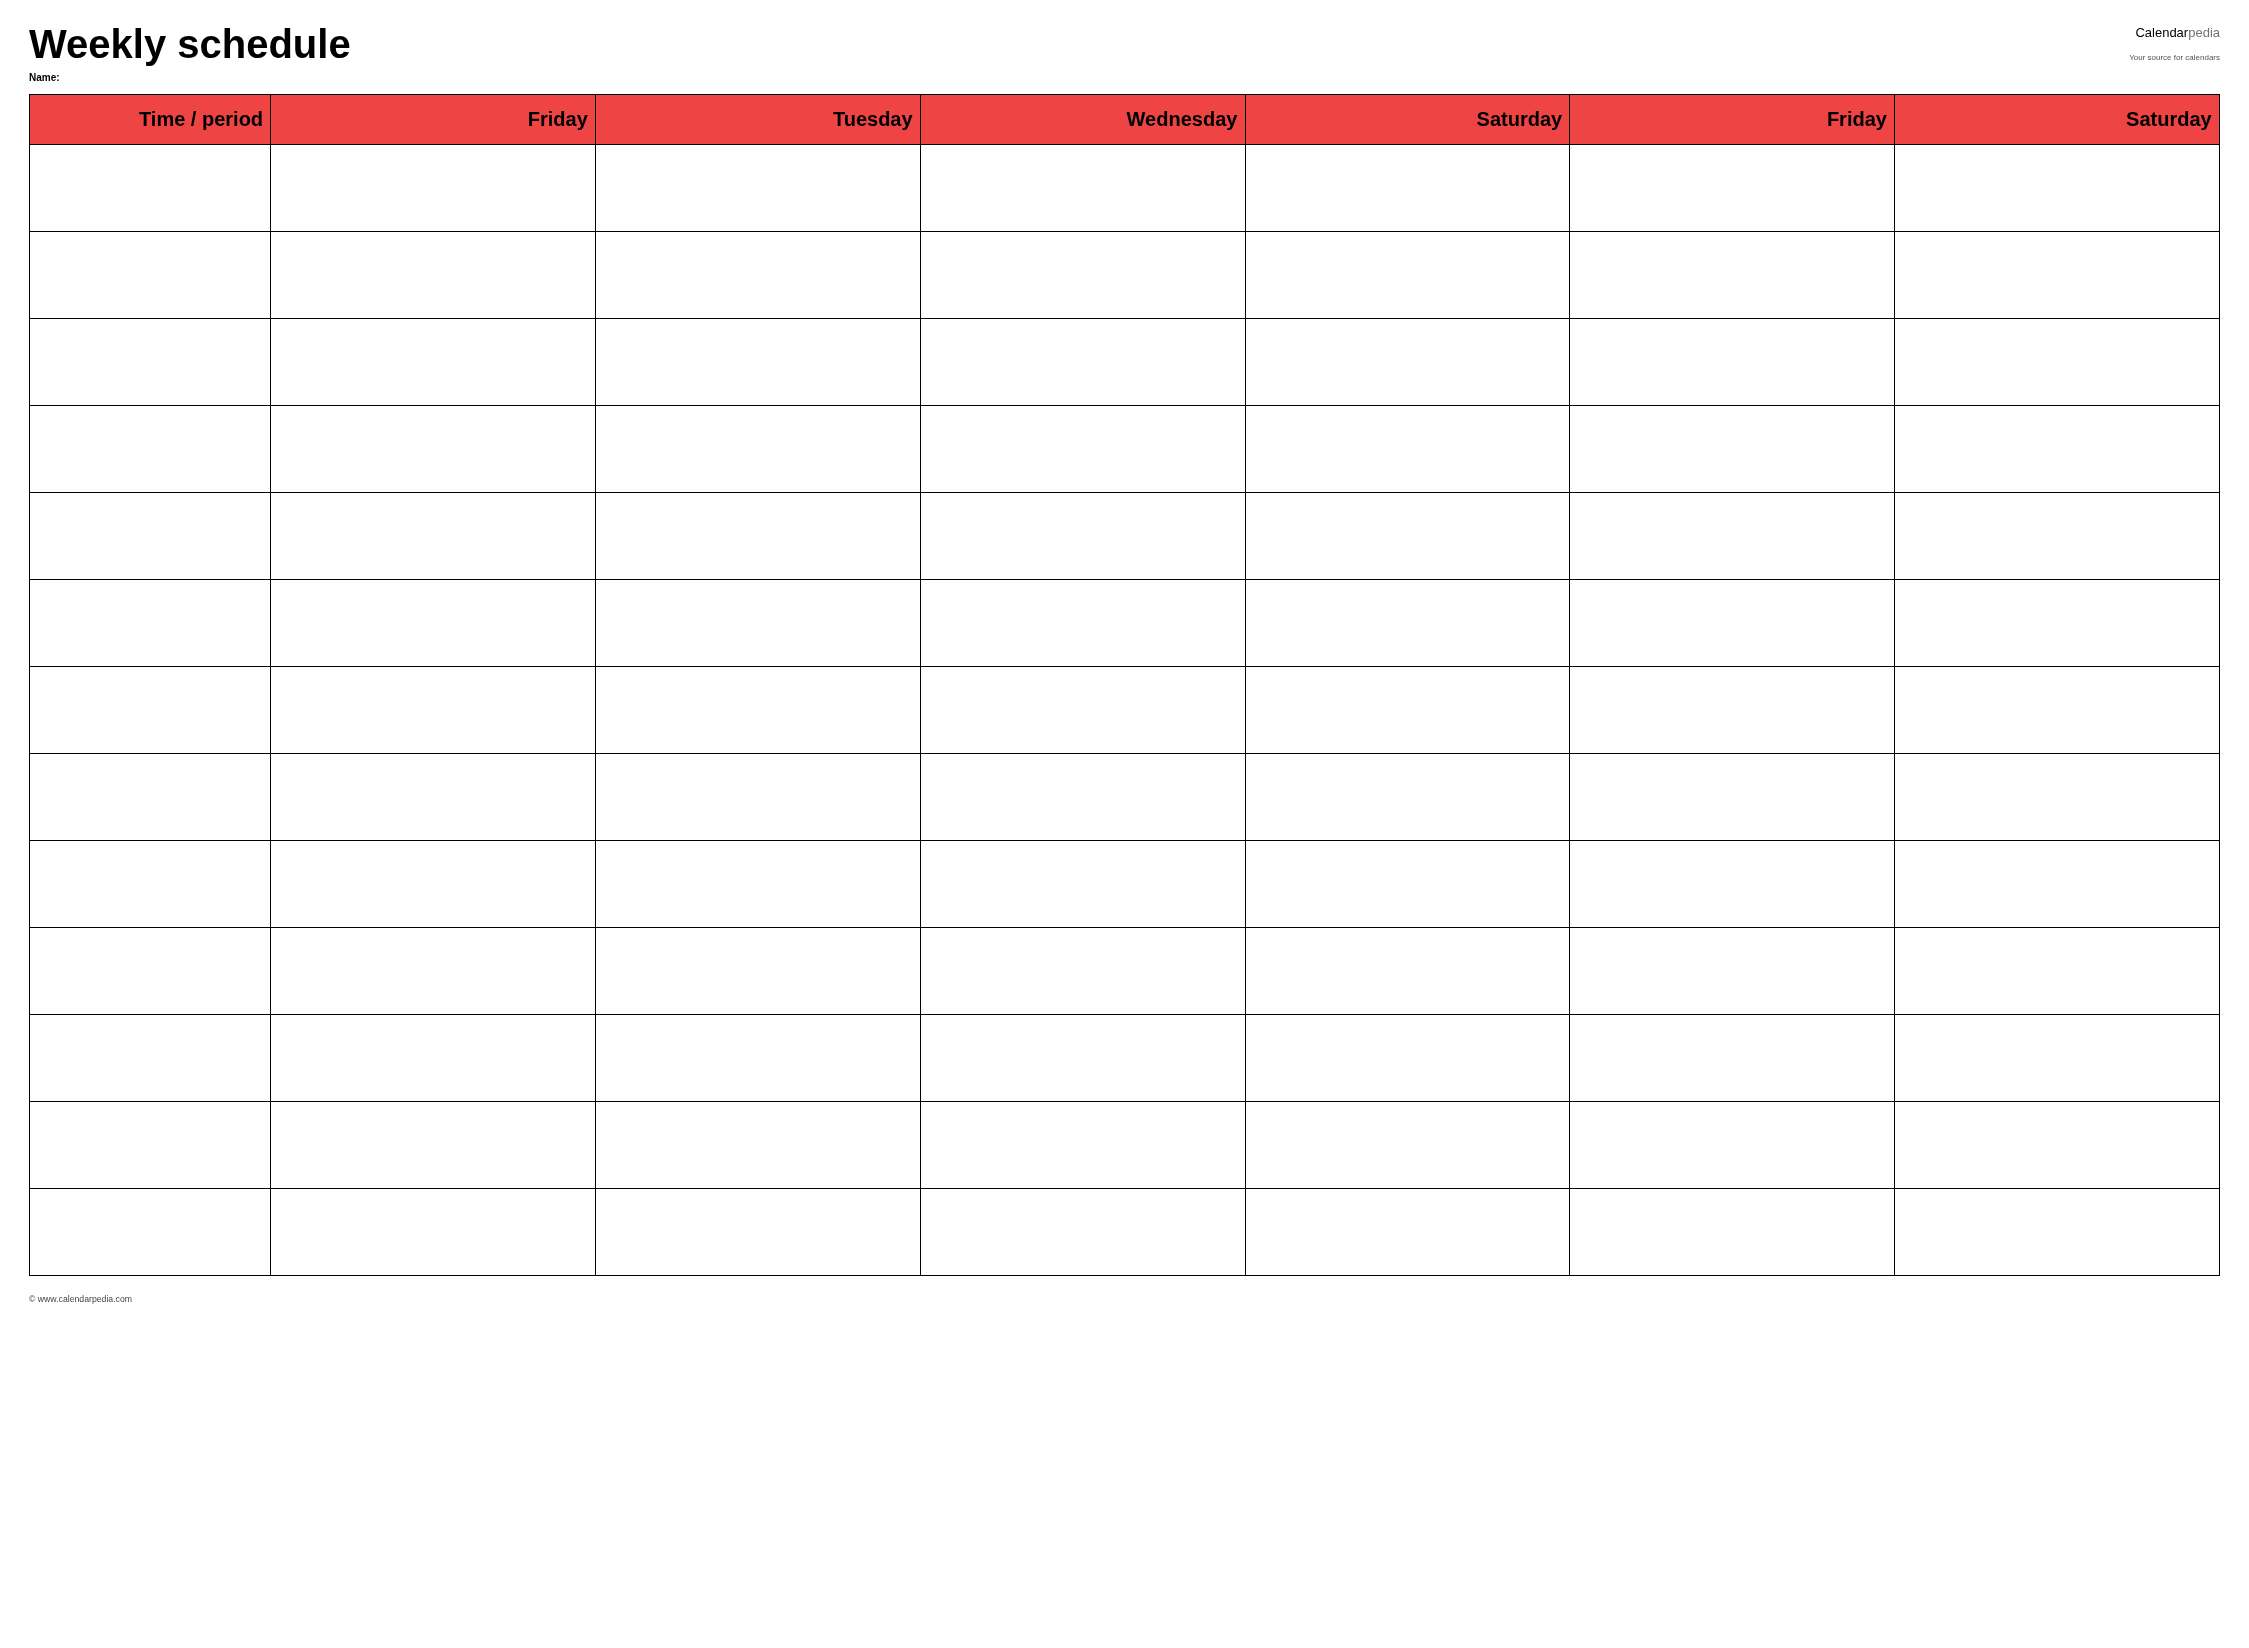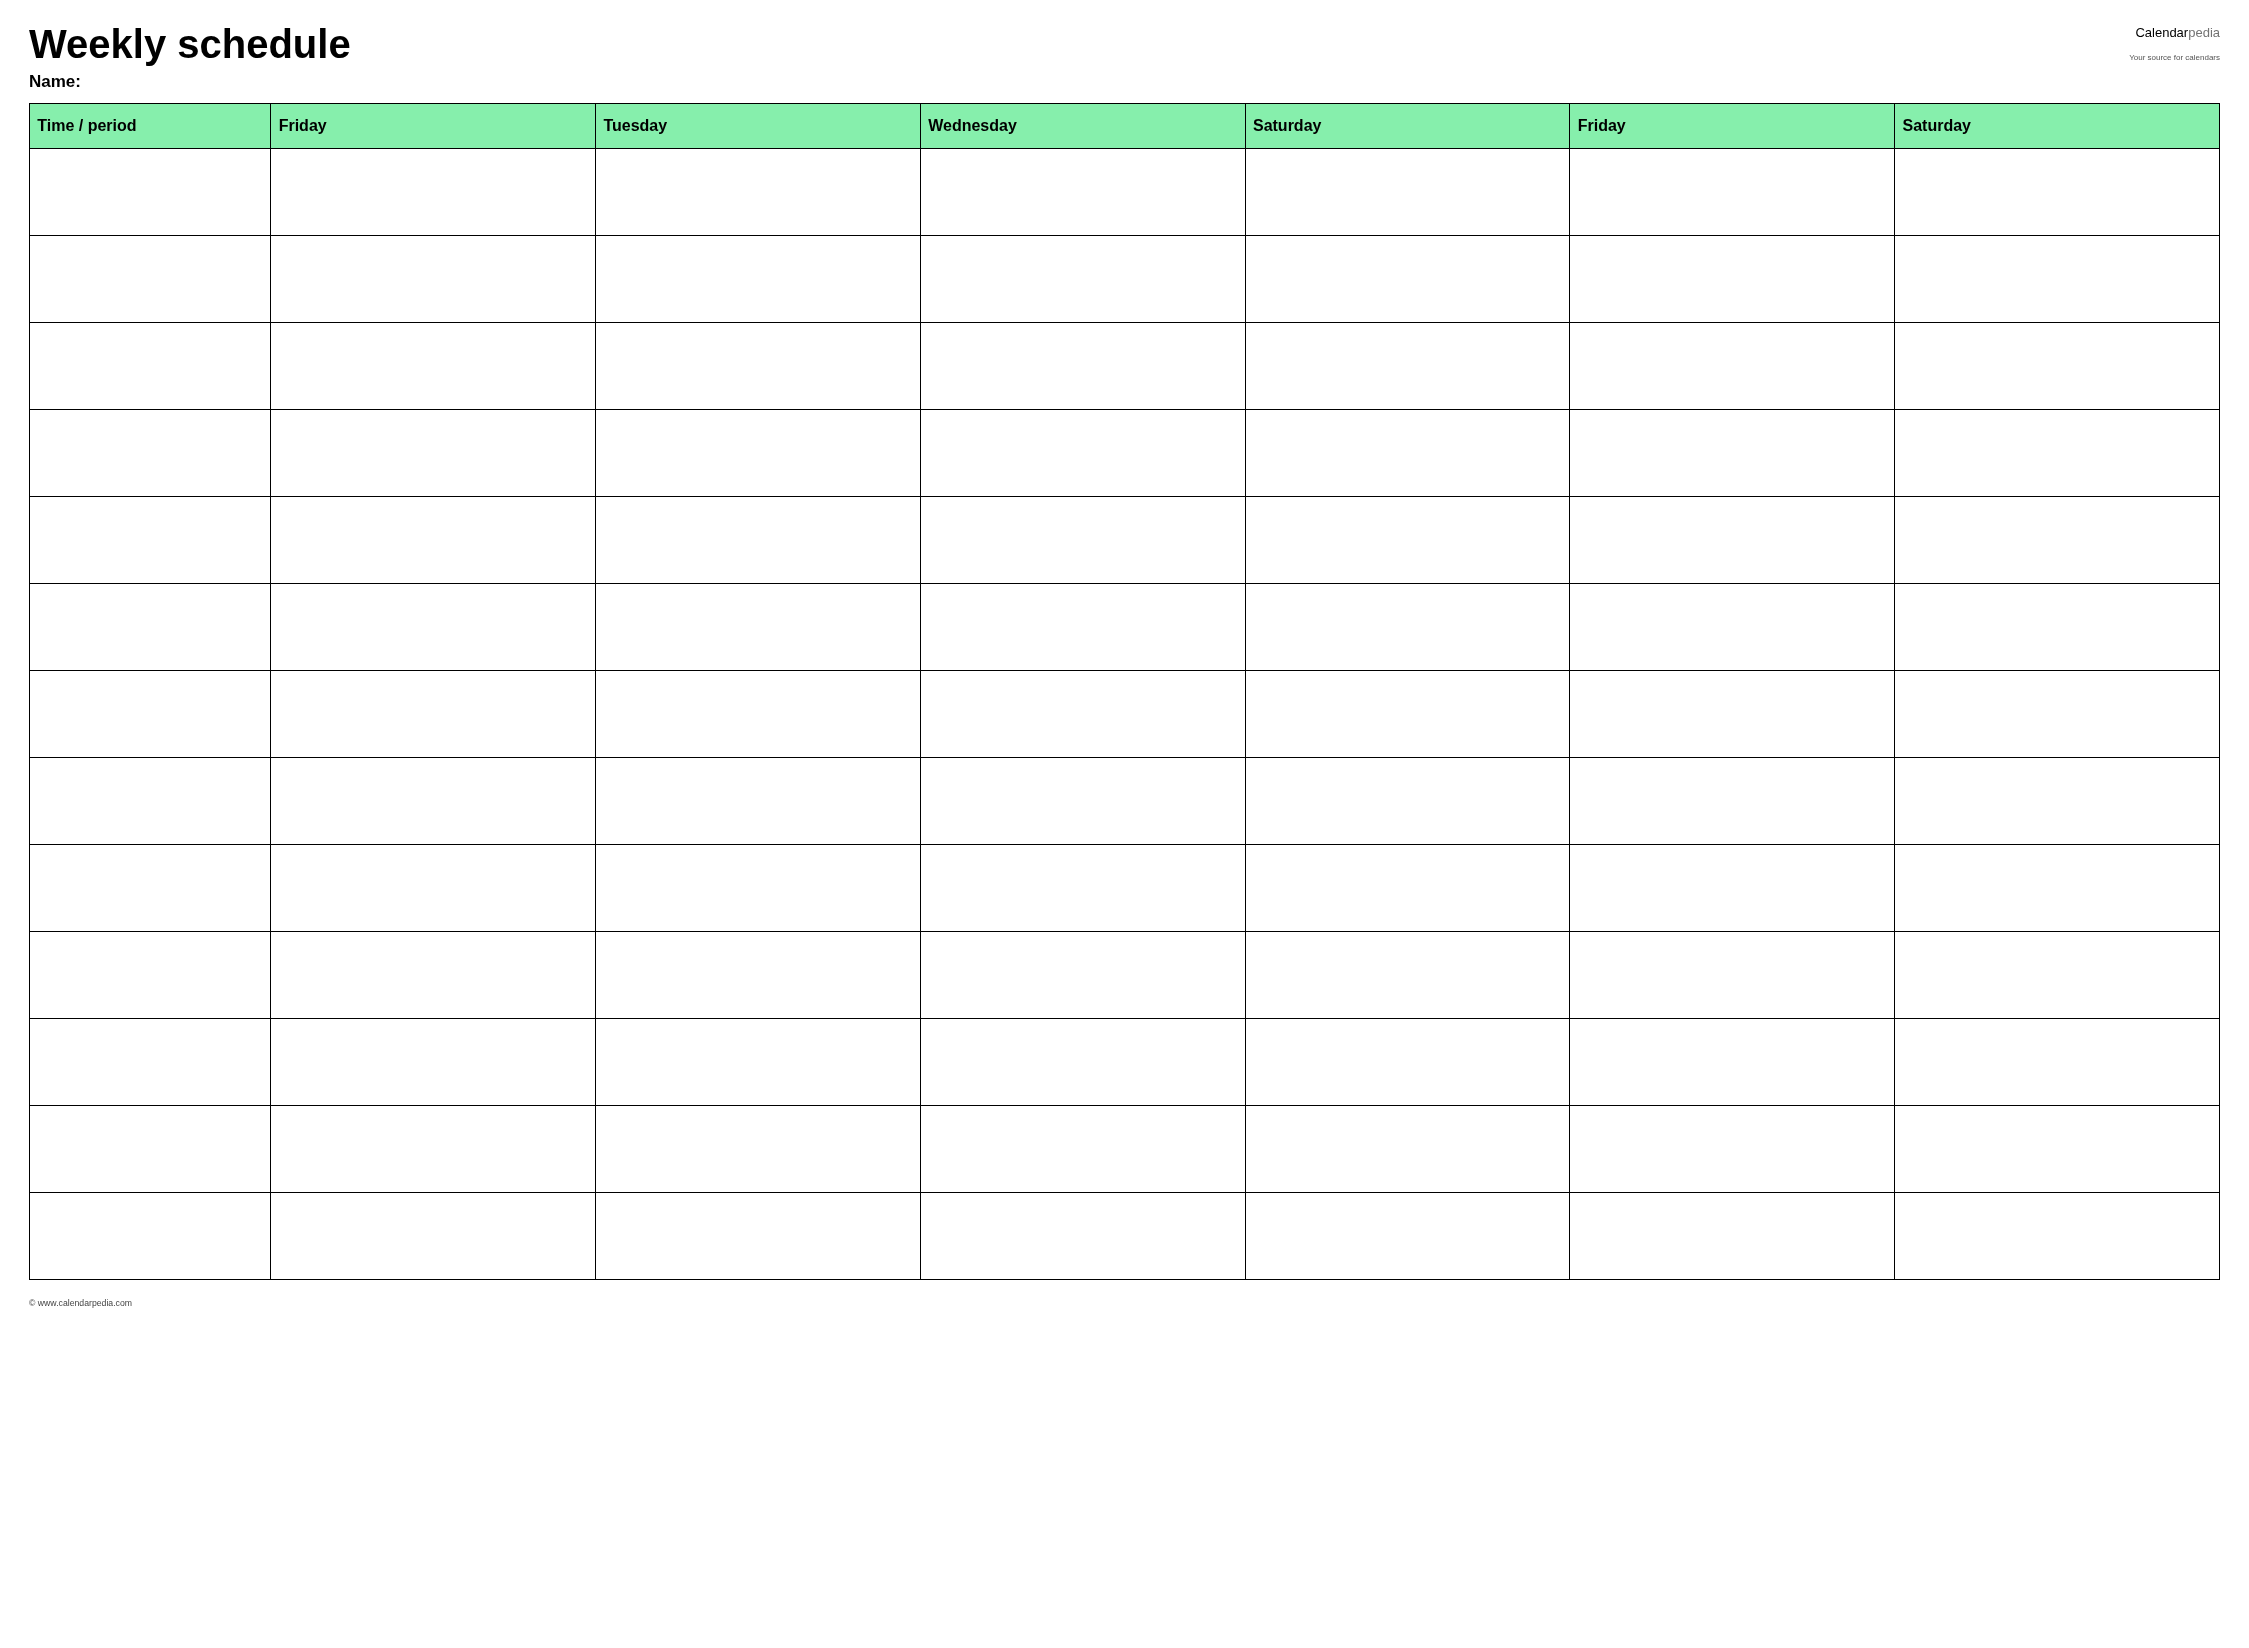--- a/index.html
+++ b/index.html
@@ -44,39 +44,39 @@
       color: #737373;
     }
 
     .logo-subtitle {
       font-size: 8px;
       color: #555555;
       margin-top: 13px;
     }
 
     .name-row {
-      font-size: 17px;
+      font-size: 10px;
       font-weight: bold;
       color: #000000;
       margin-bottom: 11.6px;
     }
 
     .schedule-table {
       width: 100%;
       border-collapse: collapse;
       border: 1.5px solid #000000;
     }
 
     .schedule-table th {
       border: 1.5px solid #000000;
       padding: 13px 7.3px;
-      text-align: left;
-      font-size: 16px;
+      text-align: right;
+      font-size: 20px;
       font-weight: bold;
-      background: #86efac;
+      background: #ef4444;
     }
 
     .schedule-table th.time-col {
       width: 11%;
     }
 
     .schedule-table th.day-col {
       width: 14.8%;
     }
 

